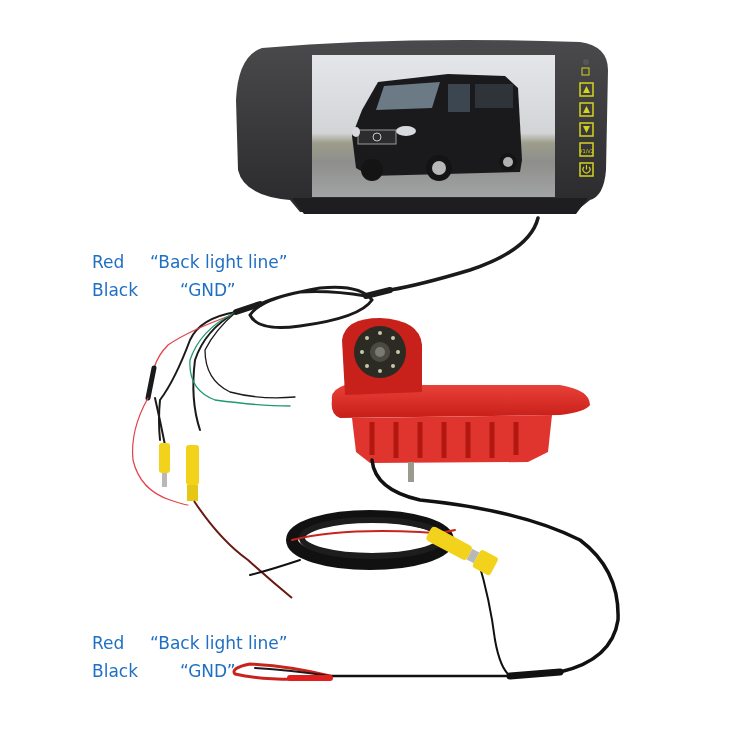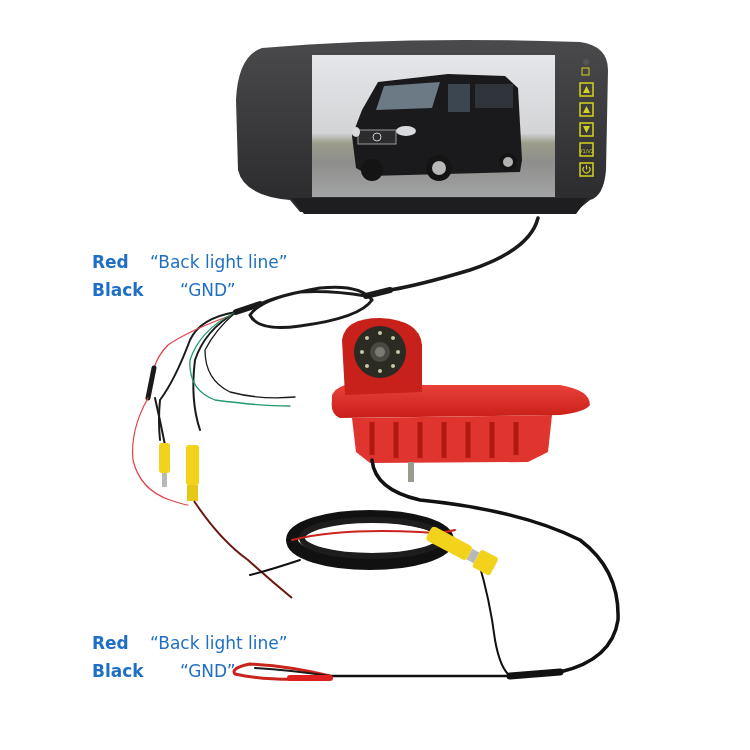--- a/index.html
+++ b/index.html
@@ -4,21 +4,21 @@
   <style>
     html, body { margin: 0; padding: 0; }
     body {
       width: 750px; height: 750px; position: relative; overflow: hidden;
       background: #ffffff;
       font-family: "DejaVu Sans", sans-serif;
     }
     .scene { position: absolute; left: 0; top: 0; width: 750px; height: 750px; }
     .label-block { position: absolute; color: #1f6fc4; font-size: 17px; line-height: 28px; }
     .label-row { position: relative; height: 28px; white-space: nowrap; }
-    .label-row .color { position: absolute; left: 0; font-weight: bold; }
+    .label-row .color { position: absolute; left: 0; }
     .label-row .func { position: absolute; }
     .label-top { left: 92px; top: 248px; }
     .label-bottom { left: 92px; top: 629px; }
     .row-red .func { left: 58px; text-align: right; }
     .row-black .func { left: 88px; }
   </style>
 </head>
 <body>
 
 <svg class="scene" viewBox="0 0 750 750" xmlns="http://www.w3.org/2000/svg">

